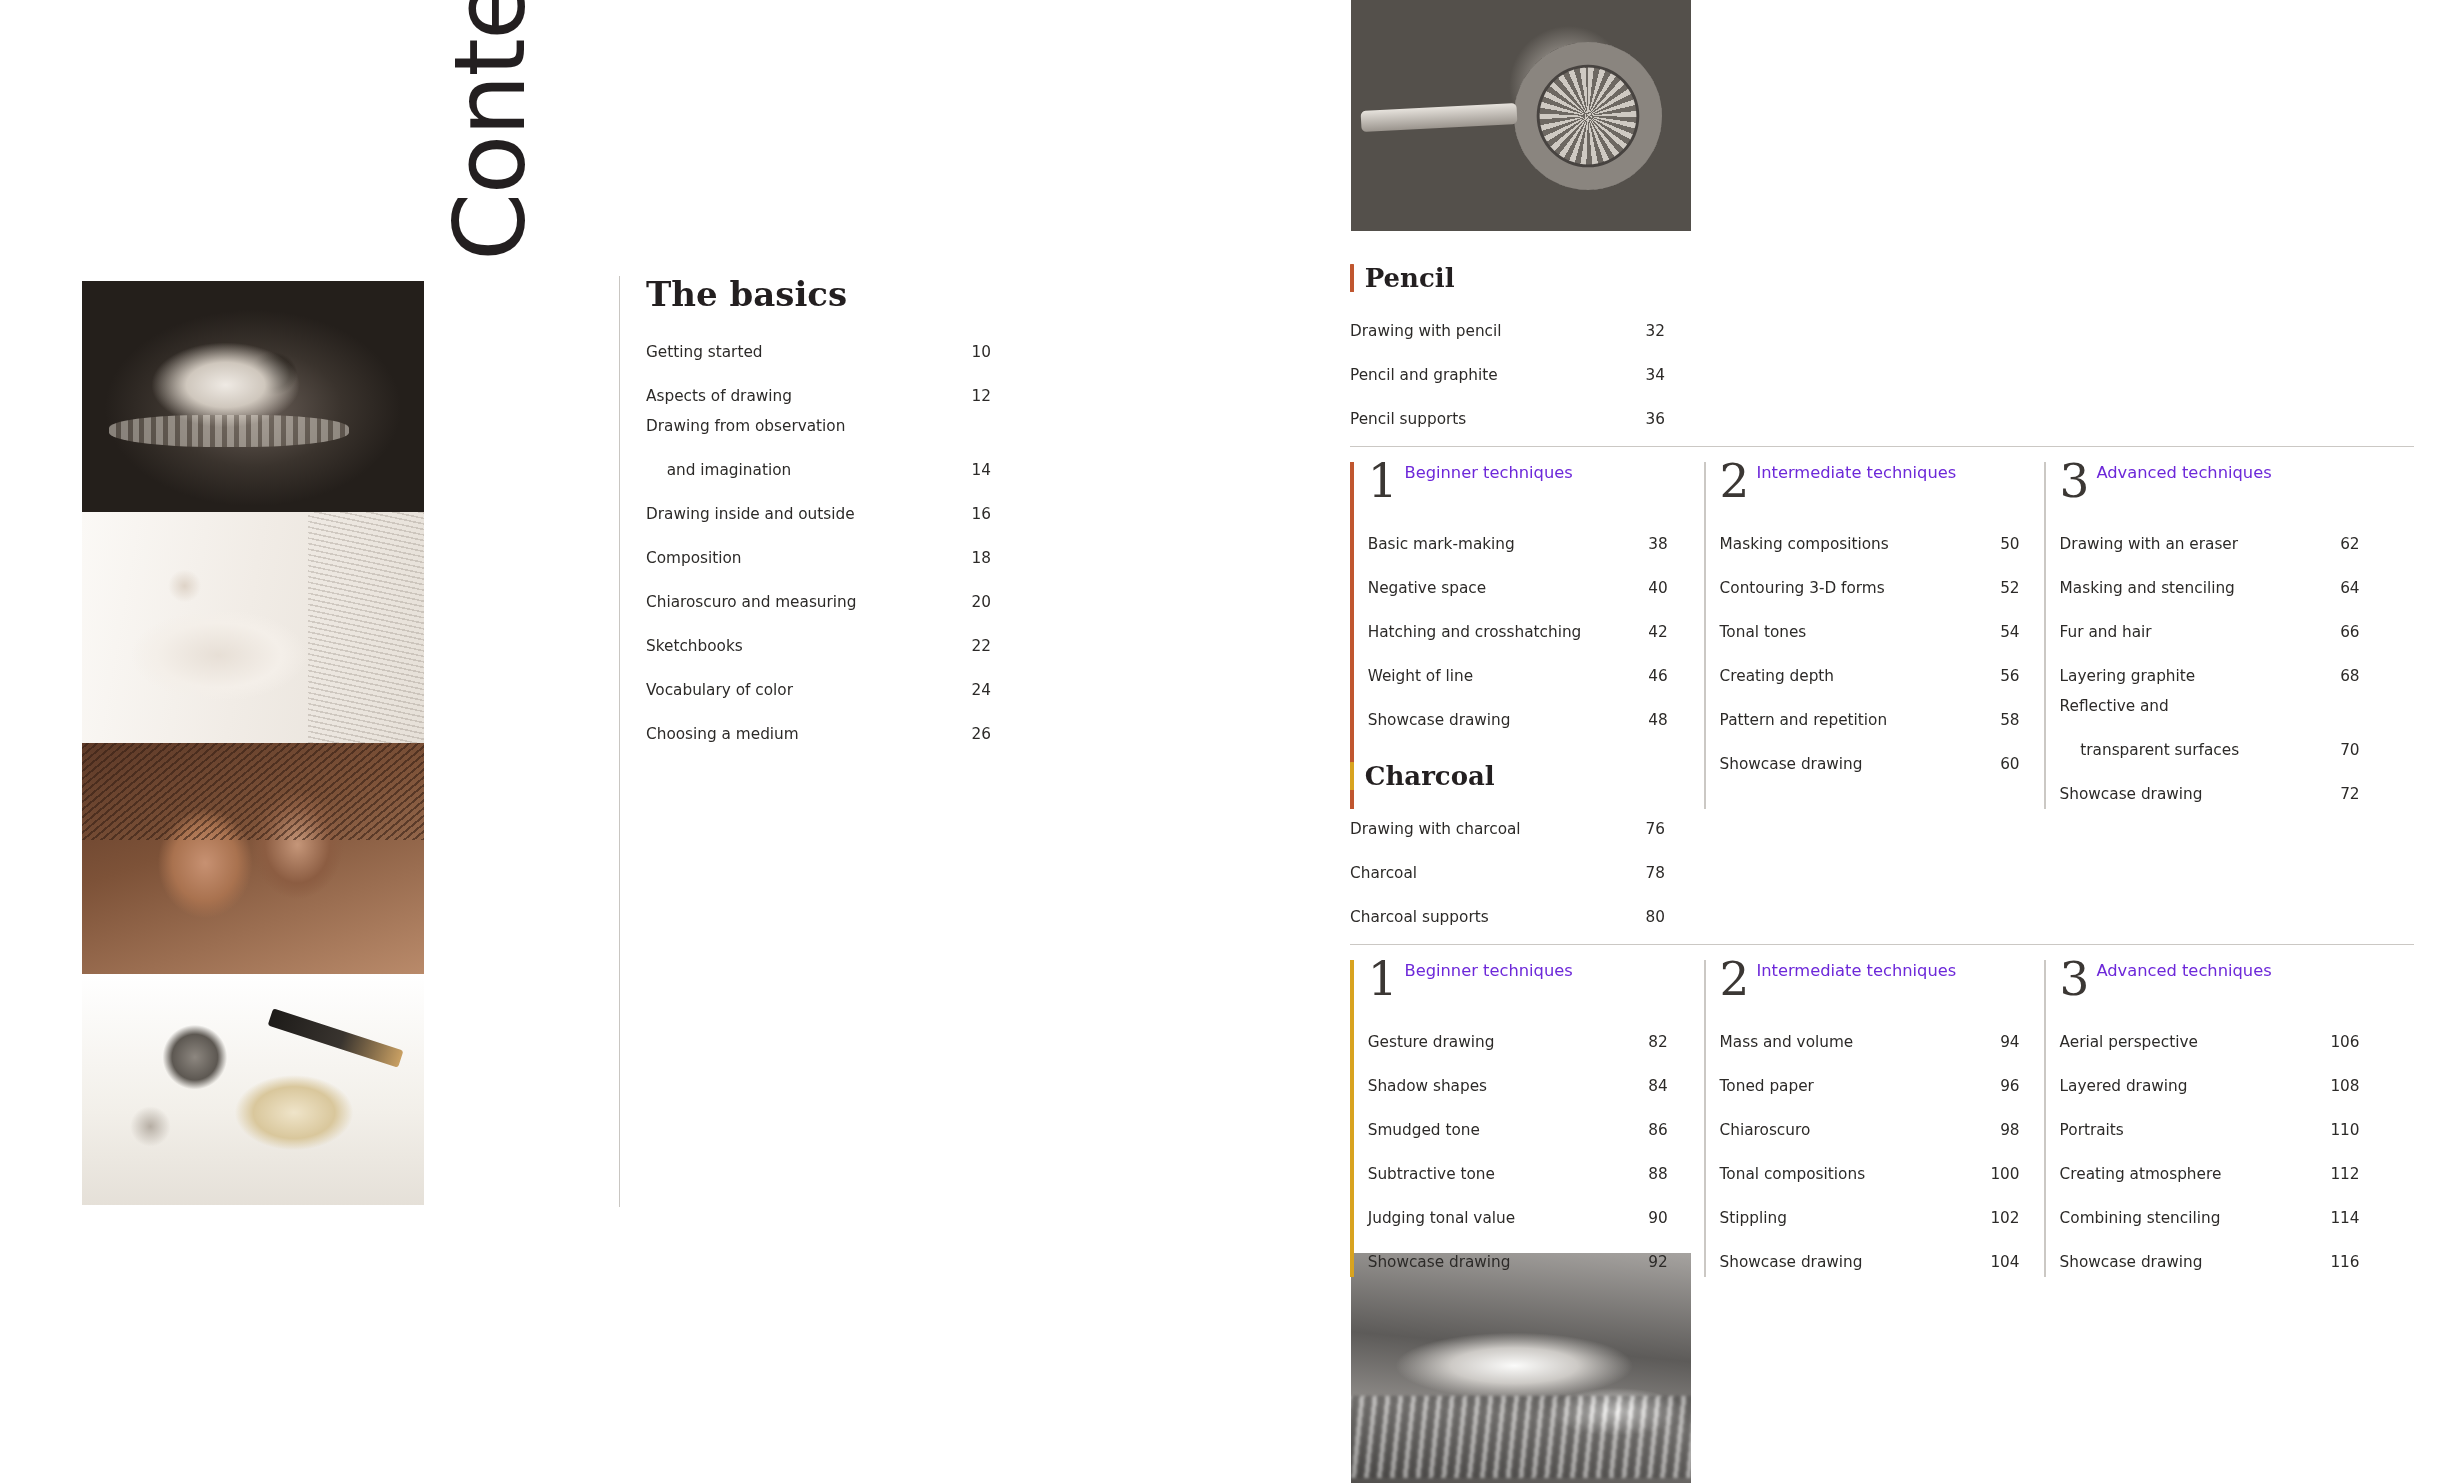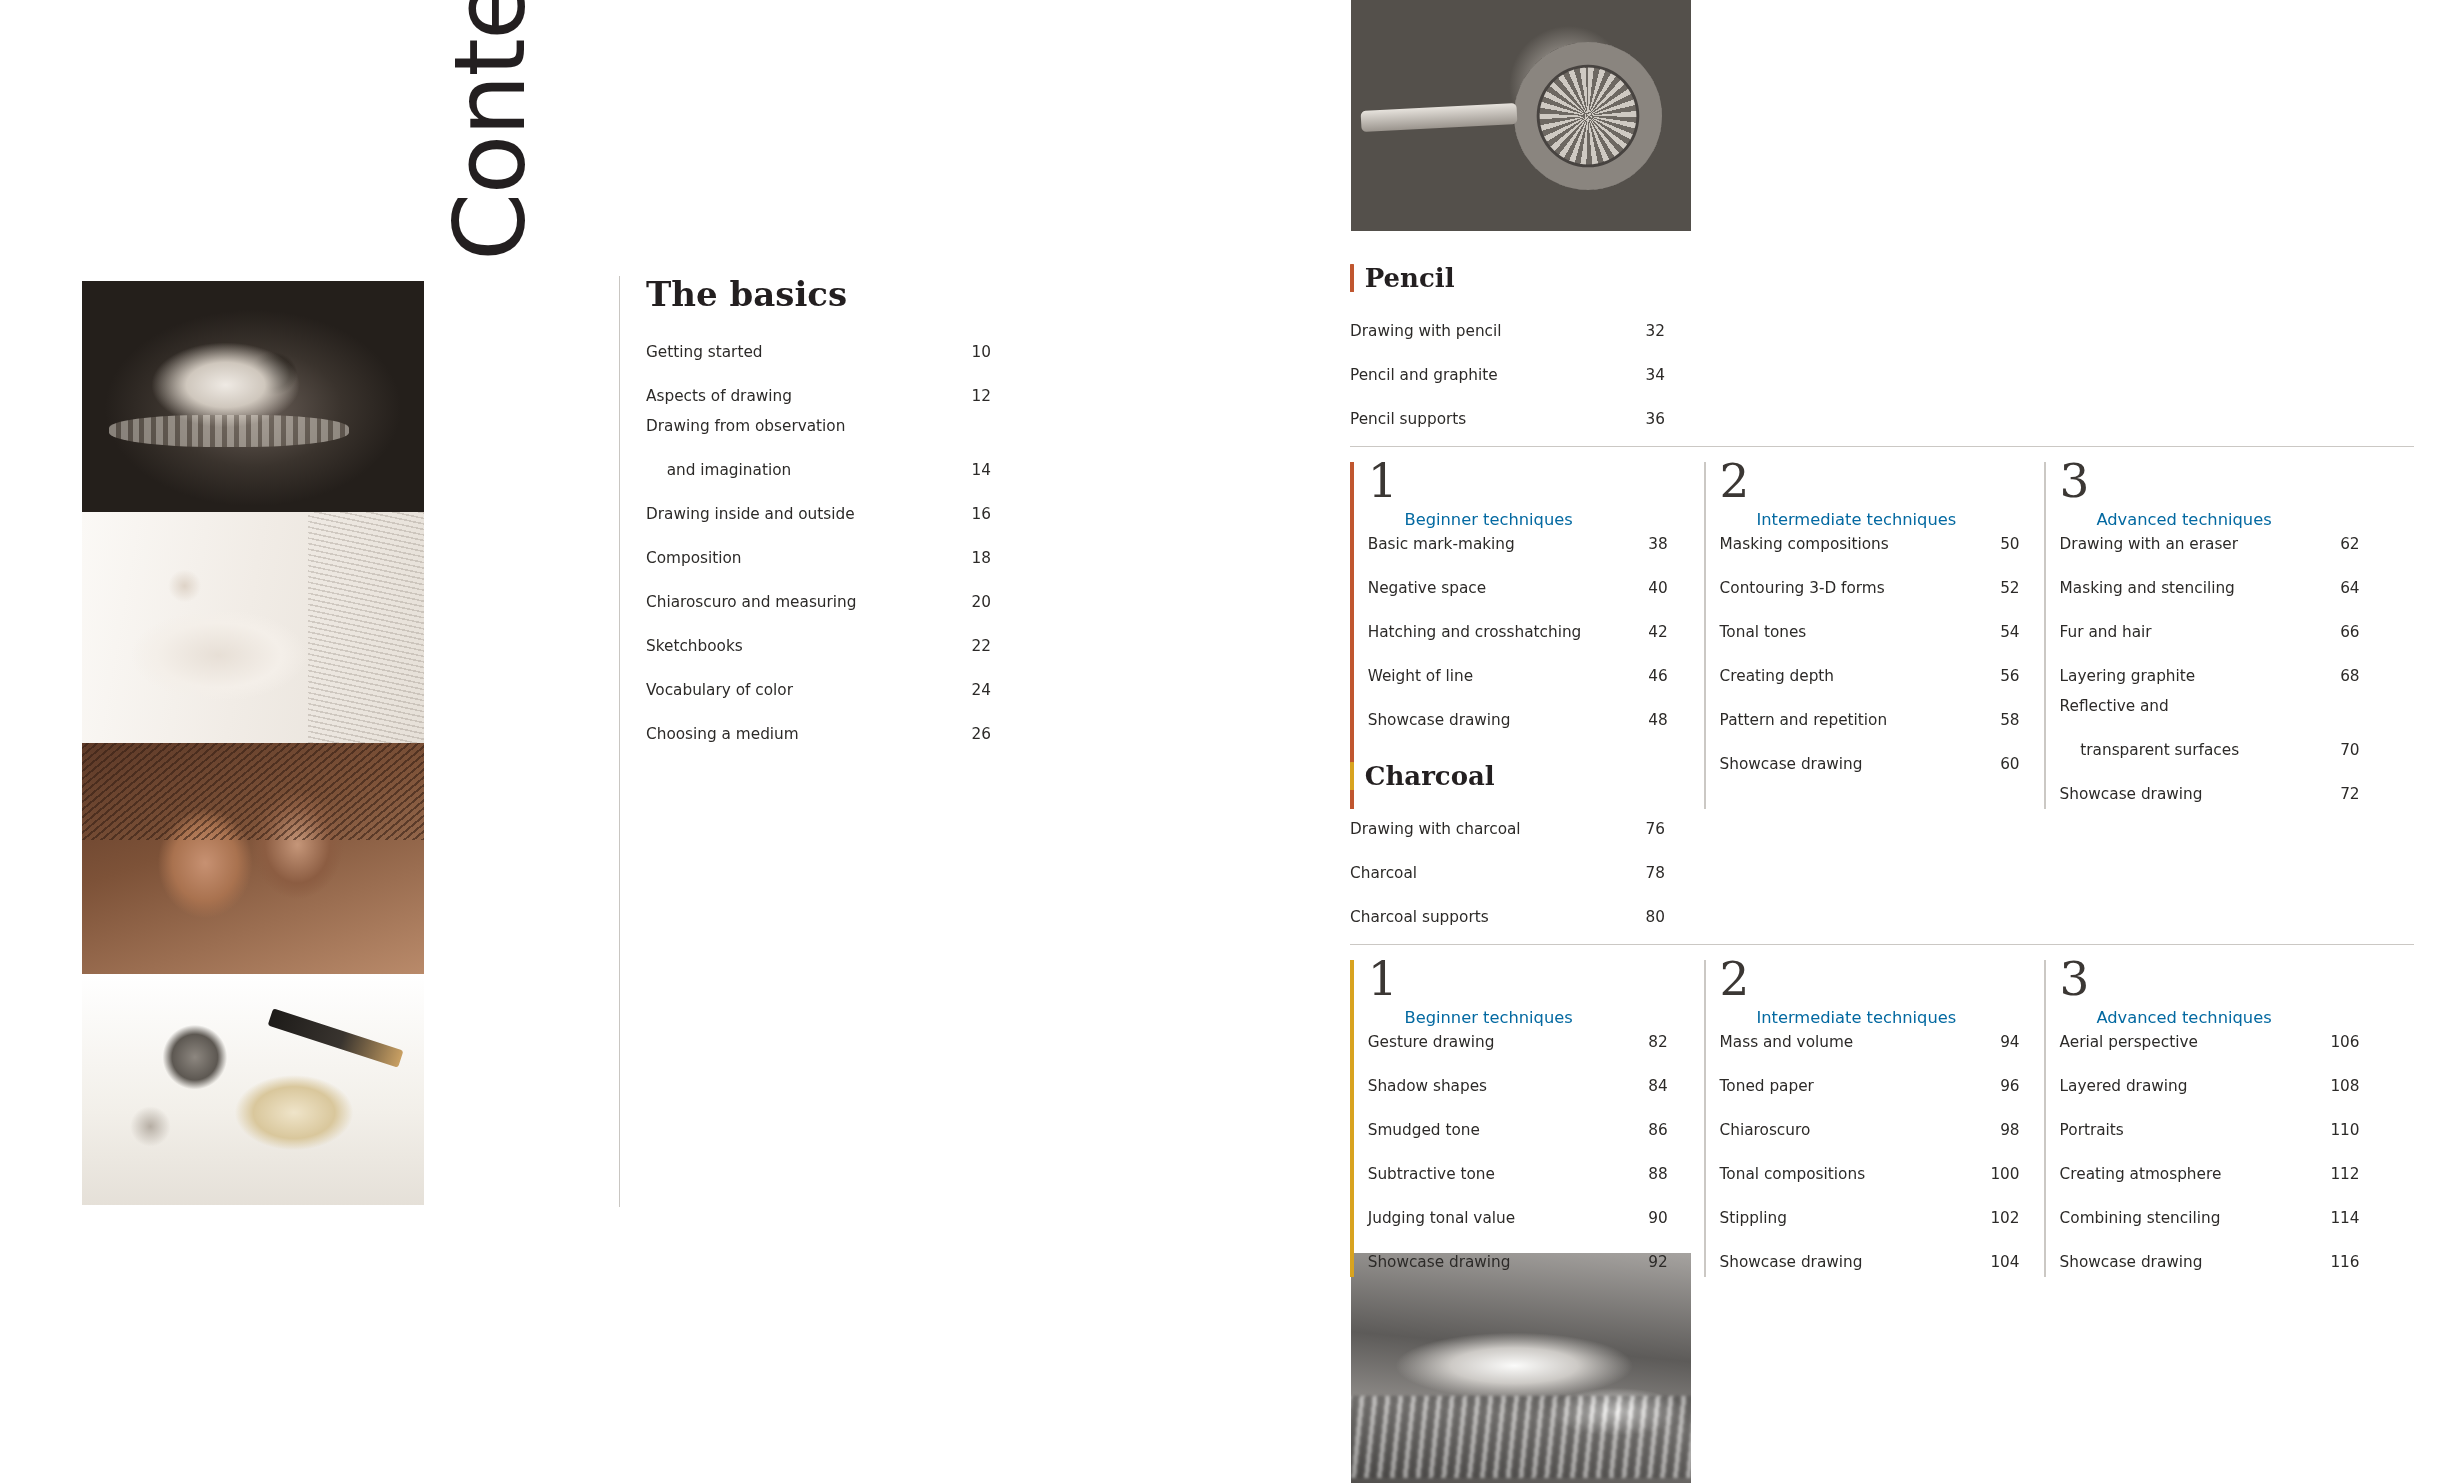--- a/index.html
+++ b/index.html
@@ -289,22 +289,21 @@
     font-family: "DejaVu Serif", serif;
     font-size: 47px;
     line-height: 0.82;
     font-weight: 400;
     color: #3b3734;
   }
   .tech-title {
     font-size: 16.3px;
     line-height: 1;
     padding-top: 3px;
-    color: #0369a1;
-    margin-top: 47px;
+    color: #6d28d9;
   }
   .tech-list .toc-row { width: 300px; }
   .tech-list .toc-row .pg { width: 37px; }
 </style>
 </head>
 <body>
 
 <div class="page-left">
 
   <div class="image-strip">

